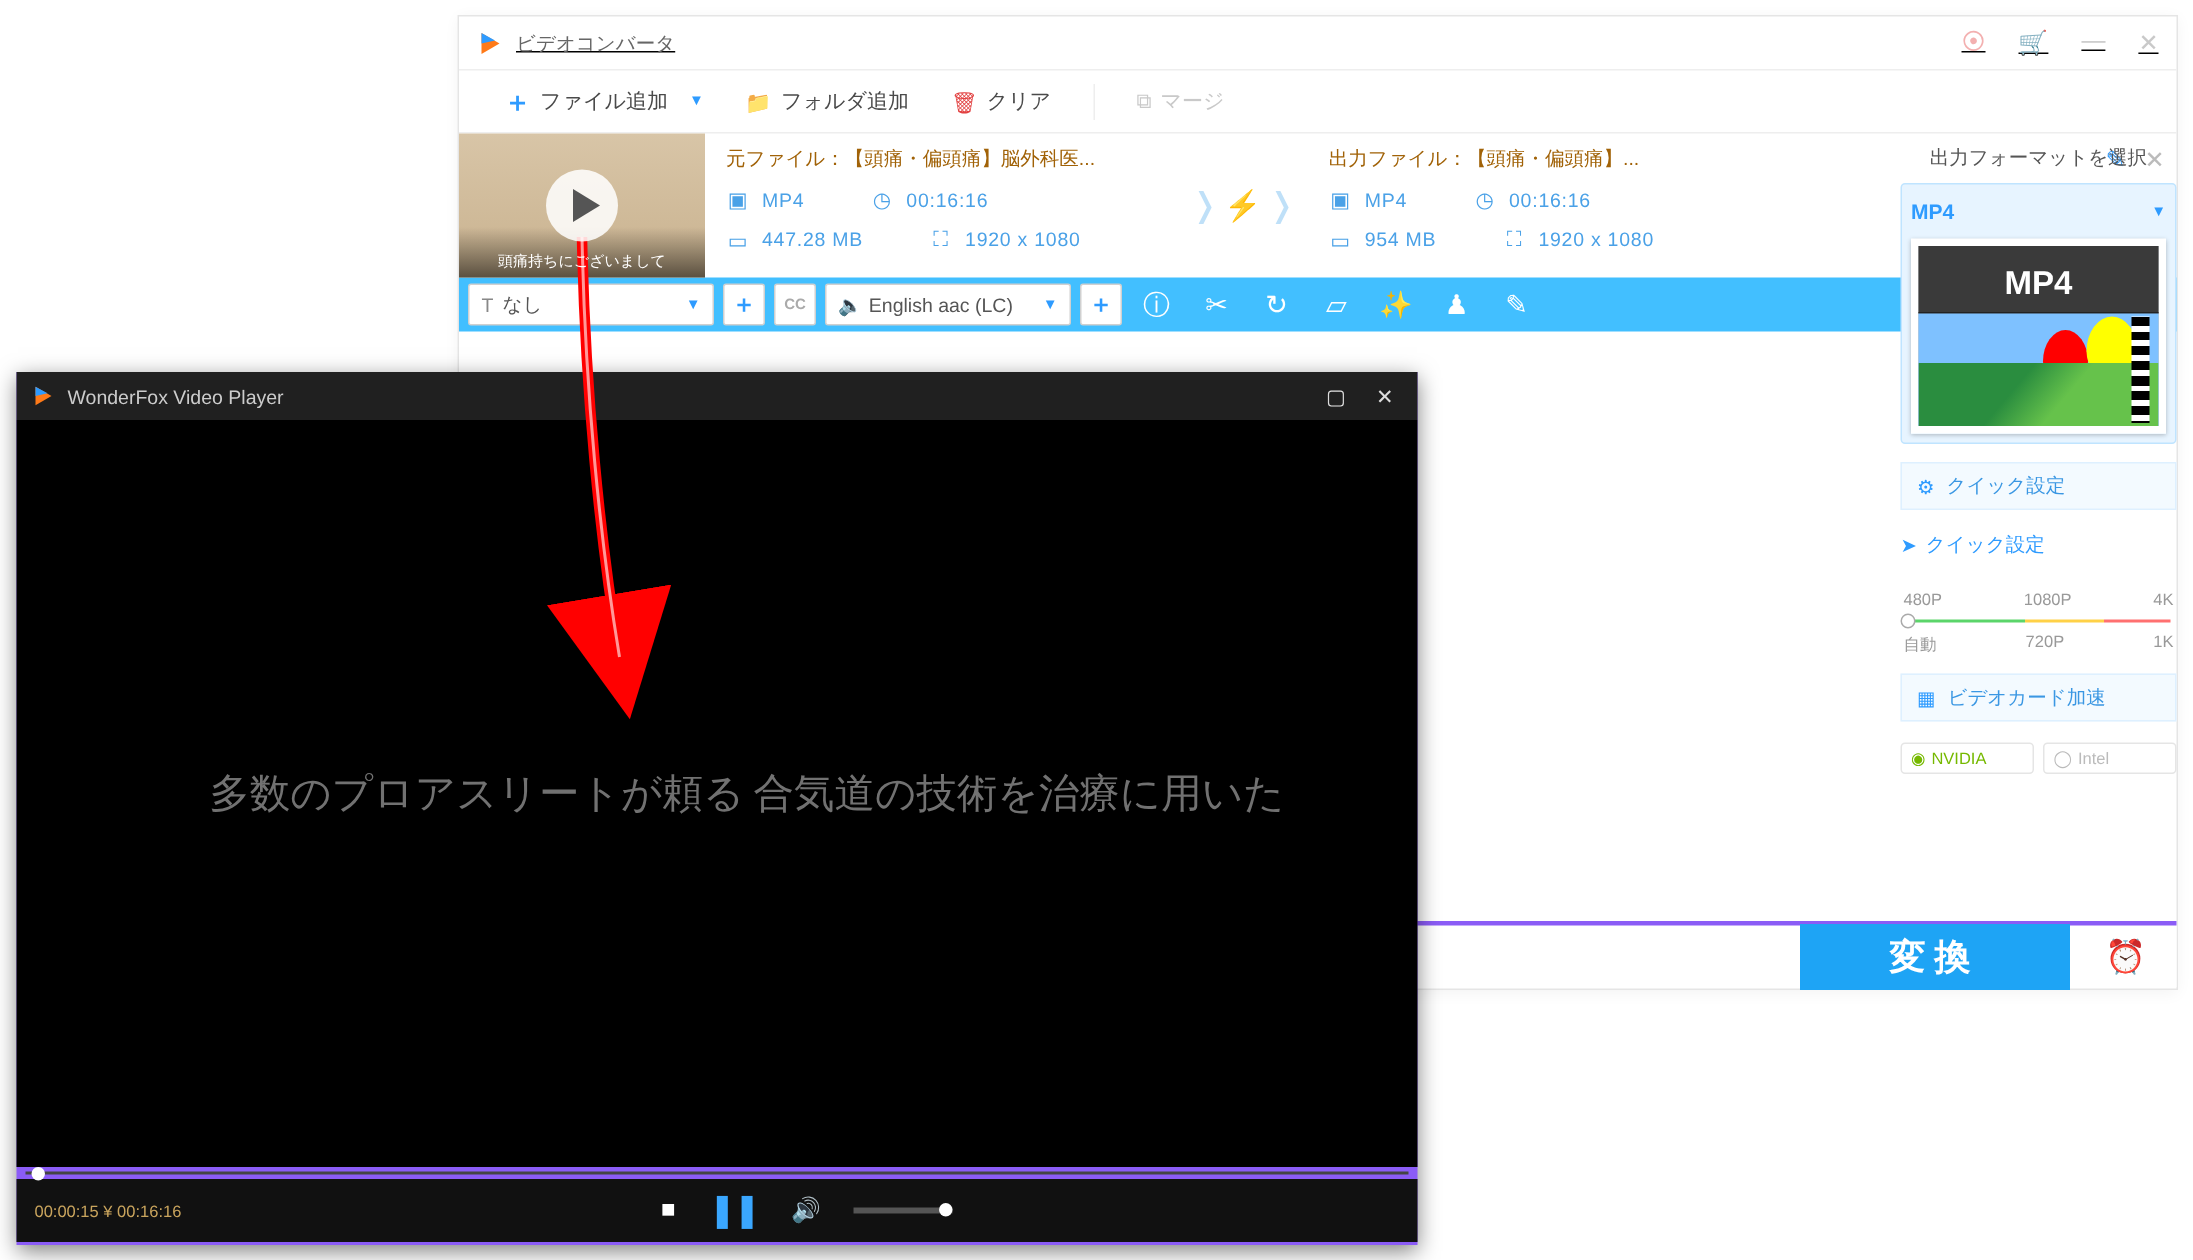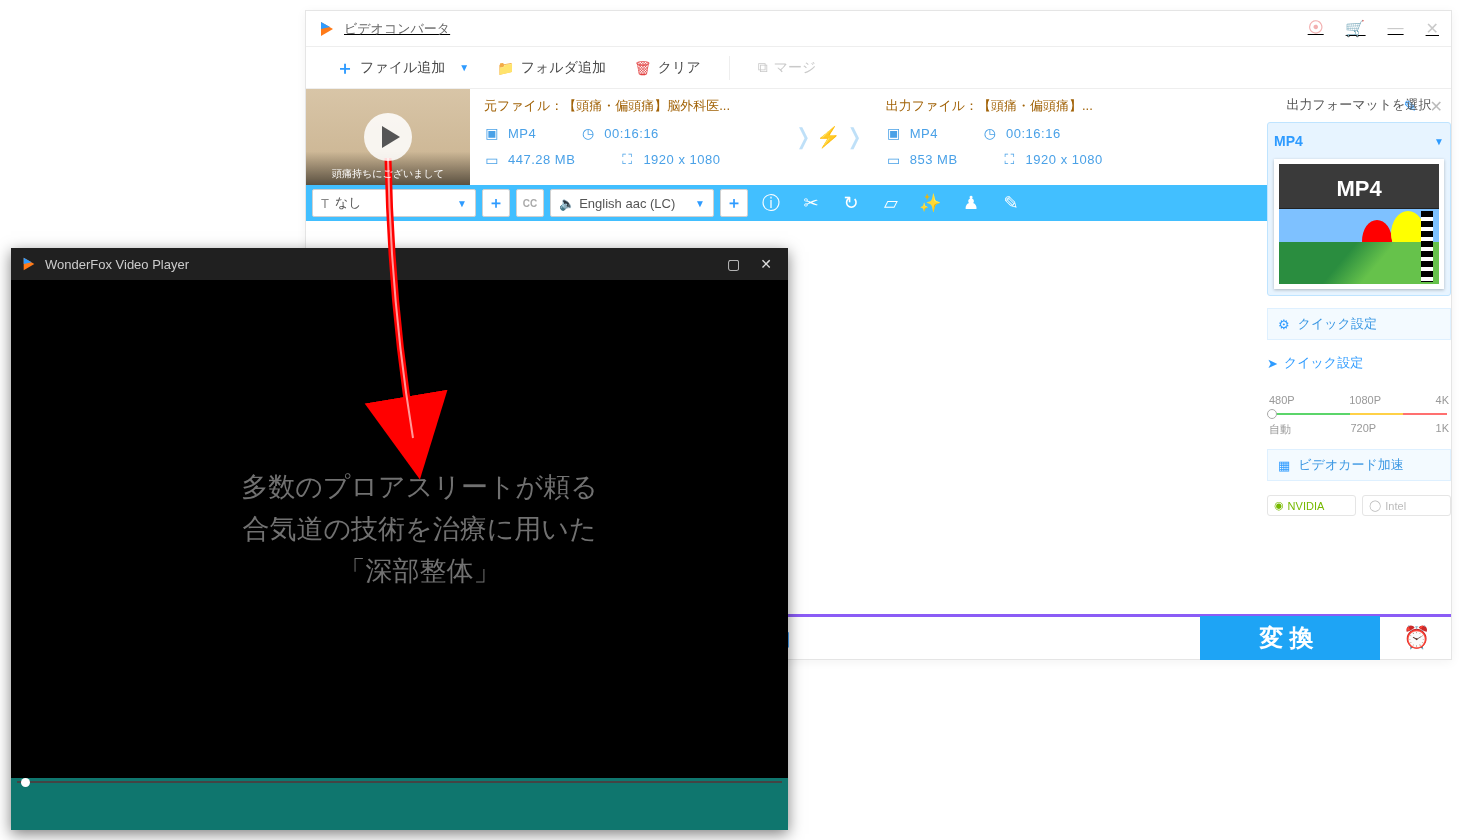--- a/index.html
+++ b/index.html
@@ -72,25 +72,25 @@
 .gpu-badge { flex:1; border:1px solid #e5e5e5; border-radius:3px; padding:3px 6px; font-size:11px; display:flex; align-items:center; gap:4px; color:#bbb; }
 .gpu-badge.nvidia { color:#76b900; }
 
 .bottombar { position:absolute; left:306px; top:614px; width:1145px; height:44px; display:flex; align-items:center; gap:18px; background:#fff; border-top:3px solid #8b5cf6; padding:0 14px;}
 .out-combo { flex:1; height:30px; border:1px solid #d0d0d0; border-radius:2px; display:flex; align-items:center; padding:0 8px; color:#888; font-size:13px; max-width:640px;}
 .out-combo .dd { margin-left:auto; color:#2e9bff; font-size:10px; }
 .bb-ico { color:#2e9bff; font-size:20px; cursor:pointer; }
 .convert-btn { background:#1ea4f5; color:#fff; font-size:24px; font-weight:bold; letter-spacing:6px; padding:0 60px; height:44px; display:flex; align-items:center; cursor:pointer; }
 .alarm { color:#2e9bff; font-size:22px; cursor:pointer; padding:0 6px;}
 
-.player { position:absolute; left:11px; top:248px; width:777px; height:582px; background:#0f766e; box-shadow:0 4px 14px rgba(0,0,0,.5); }
+.player { position:absolute; left:11px; top:248px; width:934px; height:582px; background:#8b5cf6; box-shadow:0 4px 14px rgba(0,0,0,.5); }
 .pl-title { height:32px; background:#202020; display:flex; align-items:center; padding:0 10px; gap:8px;}
 .pl-title .t { color:#ccc; font-size:13px; flex:1;}
 .pl-wctrl { color:#ddd; font-size:14px; padding:0 6px; cursor:pointer;}
-.pl-body { position:relative; height:498px; background:#000; display:flex; flex-direction:column; align-items:center; justify-content:center; gap:6px;padding-left:40px;}
+.pl-body { position:relative; height:498px; background:#000; display:flex; align-items:center; justify-content:center; gap:6px;padding-left:40px;}
 .pl-sub { color:#717171; font-family:"Yu Mincho","Hiragino Mincho ProN",serif; font-size:27px; text-align:center; }
 .pl-timeline { position:relative; height:8px; }
 .pl-tl-bg { position:absolute; left:6px; right:6px; top:3px; height:2px; background:#444;}
 .pl-tl-knob { position:absolute; left:10px; top:0; width:9px; height:9px; border-radius:50%; background:#fff;}
 .pl-ctrls { height:42px; display:flex; align-items:center; gap:22px; padding:0 12px; color:#fff; background:#111;}
 .pl-time { color:#c9a45d; font-size:11px; font-family:monospace; }
 .pl-spacer { flex:1; }
 .pl-btn { cursor:pointer; font-size:16px; color:#fff; }
 .pl-pause { color:#3aa7ff; font-size:22px; letter-spacing:-2px;}
 .vol-track { width:66px; height:4px; background:#555; position:relative; }
@@ -188,21 +188,21 @@
                   <span>MP4</span>
                 </span>
               <span class="mi">
                   <span class="ico">◷</span>
                   <span>00:16:16</span>
                 </span>
             </div>
             <div class="meta-line">
               <span class="mi">
                   <span class="ico">▭</span>
-                  <span>853 MB</span>
+                  <span>954 MB</span>
                 </span>
               <span class="mi">
                   <span class="ico">⛶</span>
                   <span>1920 x 1080</span>
                 </span>
             </div>
           </div>
           <span class="edit-ico">✎</span>
           <span class="close-ico">✕</span>
         </div>
@@ -315,25 +315,37 @@
           <polygon points="3,2 12,7 3,9" fill="#2e9bff"></polygon>
         </svg>
     </span>
     <span class="t">WonderFox Video Player</span>
     <span class="pl-wctrl">▢</span>
     <span class="pl-wctrl">✕</span>
   </div>
   <div class="pl-body">
     <div class="pl-sub">多数のプロアスリートが頼る</div>
     <div class="pl-sub">合気道の技術を治療に用いた</div>
-    <div class="pl-sub">「深部整体」</div>
   </div>
   <div class="pl-timeline">
     <div class="pl-tl-bg"></div>
       <div class="pl-tl-knob"></div>
+  </div>
+  <div class="pl-ctrls">
+    <span class="pl-time">
+      <span>00:00:15</span><span> ¥ </span><span>00:16:16</span>
+    </span>
+    <span class="pl-spacer"></span>
+    <span class="pl-btn">■</span>
+    <span class="pl-btn pl-pause">❚❚</span>
+    <span class="pl-btn">🔊</span>
+    <div class="vol-track">
+        <div class="dot"></div>
+      </div>
+    <span class="pl-spacer"></span>
   </div>
 </div>
 
 <svg class="arrow-svg" width="1462" height="840">
   <defs>
       <marker id="ah" markerWidth="14" markerHeight="14" refX="6" refY="6" orient="auto">
         <path d="M0,0 L12,6 L0,12 Z" fill="#ff0000"></path>
       </marker>
     </defs>
   <path d="M 388 158 C 390 260 400 360 413 438" stroke="#ff0000" stroke-width="7" fill="none" marker-end="url(#ah)"></path>

